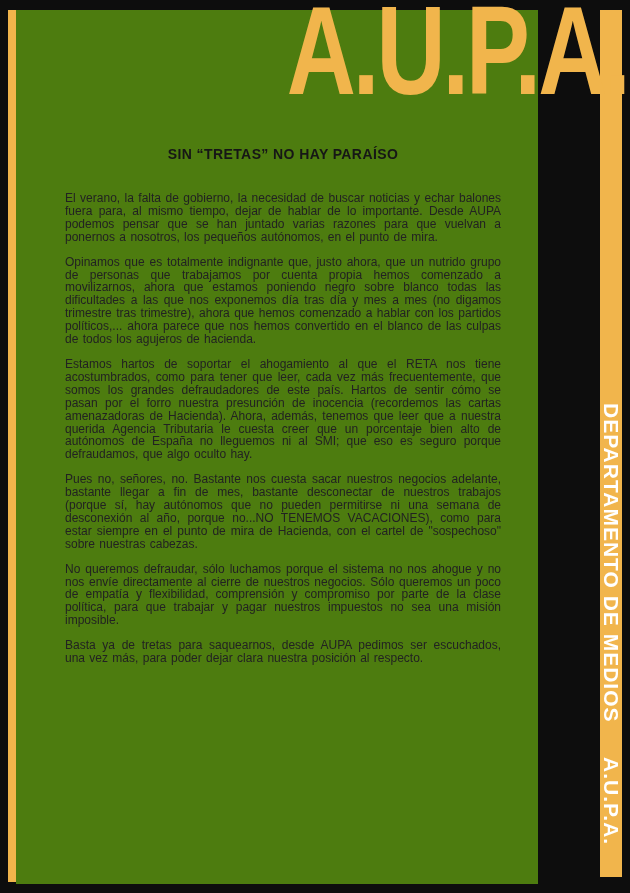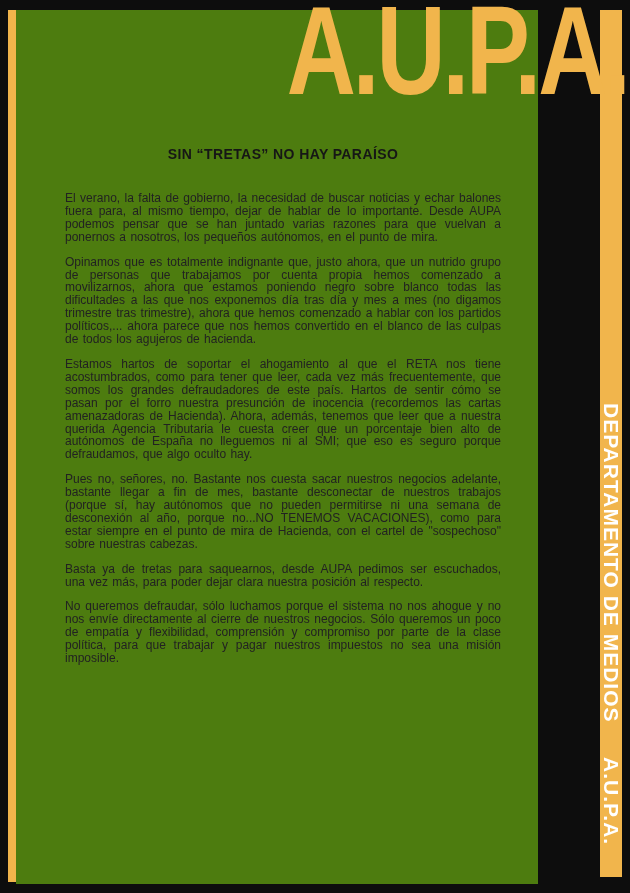--- a/index.html
+++ b/index.html
@@ -139,22 +139,22 @@
   <div class="page">
 
     <div class="content">
       <div class="doc-title">SIN “TRETAS” NO HAY PARAÍSO</div>
 
       <div class="body-copy">
         <p>El verano, la falta de gobierno, la necesidad de buscar noticias y echar balones fuera para, al mismo tiempo, dejar de hablar de lo importante. Desde AUPA podemos pensar que se han juntado varias razones para que vuelvan a ponernos a nosotros, los pequeños autónomos, en el punto de mira.</p>
         <p>Opinamos que es totalmente indignante que, justo ahora, que un nutrido grupo de personas que trabajamos por cuenta propia hemos comenzado a movilizarnos, ahora que estamos poniendo negro sobre blanco todas las dificultades a las que nos exponemos día tras día y mes a mes (no digamos trimestre tras trimestre), ahora que hemos comenzado a hablar con los partidos políticos,... ahora parece que nos hemos convertido en el blanco de las culpas de todos los agujeros de hacienda.</p>
         <p>Estamos hartos de soportar el ahogamiento al que el RETA nos tiene acostumbrados, como para tener que leer, cada vez más frecuentemente, que somos los grandes defraudadores de este país. Hartos de sentir cómo se pasan por el forro nuestra presunción de inocencia (recordemos las cartas amenazadoras de Hacienda). Ahora, además, tenemos que leer que a nuestra querida Agencia Tributaria le cuesta creer que un porcentaje bien alto de autónomos de España no lleguemos ni al SMI; que eso es seguro porque defraudamos, que algo oculto hay.</p>
         <p>Pues no, señores, no. Bastante nos cuesta sacar nuestros negocios adelante, bastante llegar a fin de mes, bastante desconectar de nuestros trabajos (porque sí, hay autónomos que no pueden permitirse ni una semana de desconexión al año, porque no...NO TENEMOS VACACIONES), como para estar siempre en el punto de mira de Hacienda, con el cartel de "sospechoso" sobre nuestras cabezas.</p>
+        <p>No queremos defraudar, sólo luchamos porque el sistema no nos ahogue y no nos envíe directamente al cierre de nuestros negocios. Sólo queremos un poco de empatía y flexibilidad, comprensión y compromiso por parte de la clase política, para que trabajar y pagar nuestros impuestos no sea una misión imposible.</p>
         <p>Basta ya de tretas para saquearnos, desde AUPA pedimos ser escuchados, una vez más, para poder dejar clara nuestra posición al respecto.</p>
-        <p>No queremos defraudar, sólo luchamos porque el sistema no nos ahogue y no nos envíe directamente al cierre de nuestros negocios. Sólo queremos un poco de empatía y flexibilidad, comprensión y compromiso por parte de la clase política, para que trabajar y pagar nuestros impuestos no sea una misión imposible.</p>
       </div>
     </div>
 
 
   </div>
 
   <div class="left-strip"></div>
 
   <div class="right-bar">
     <div class="bar-text">

